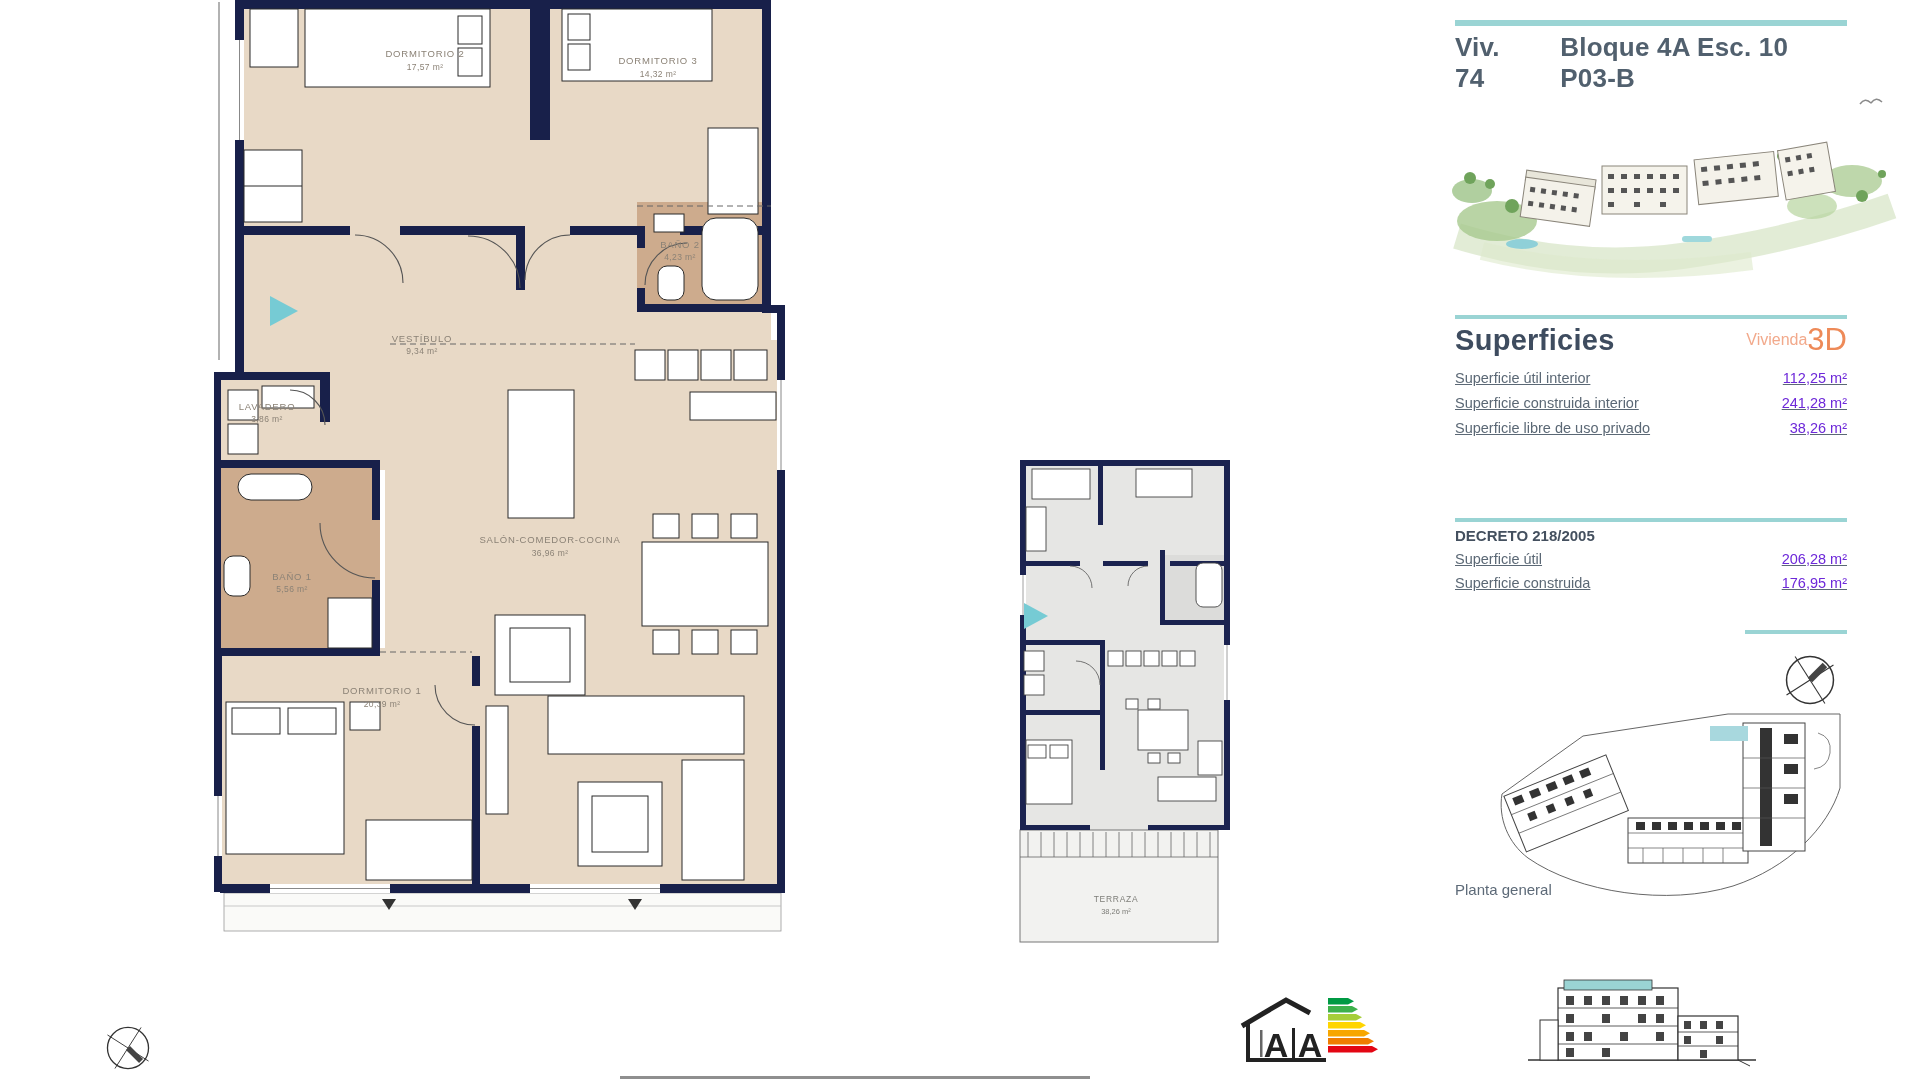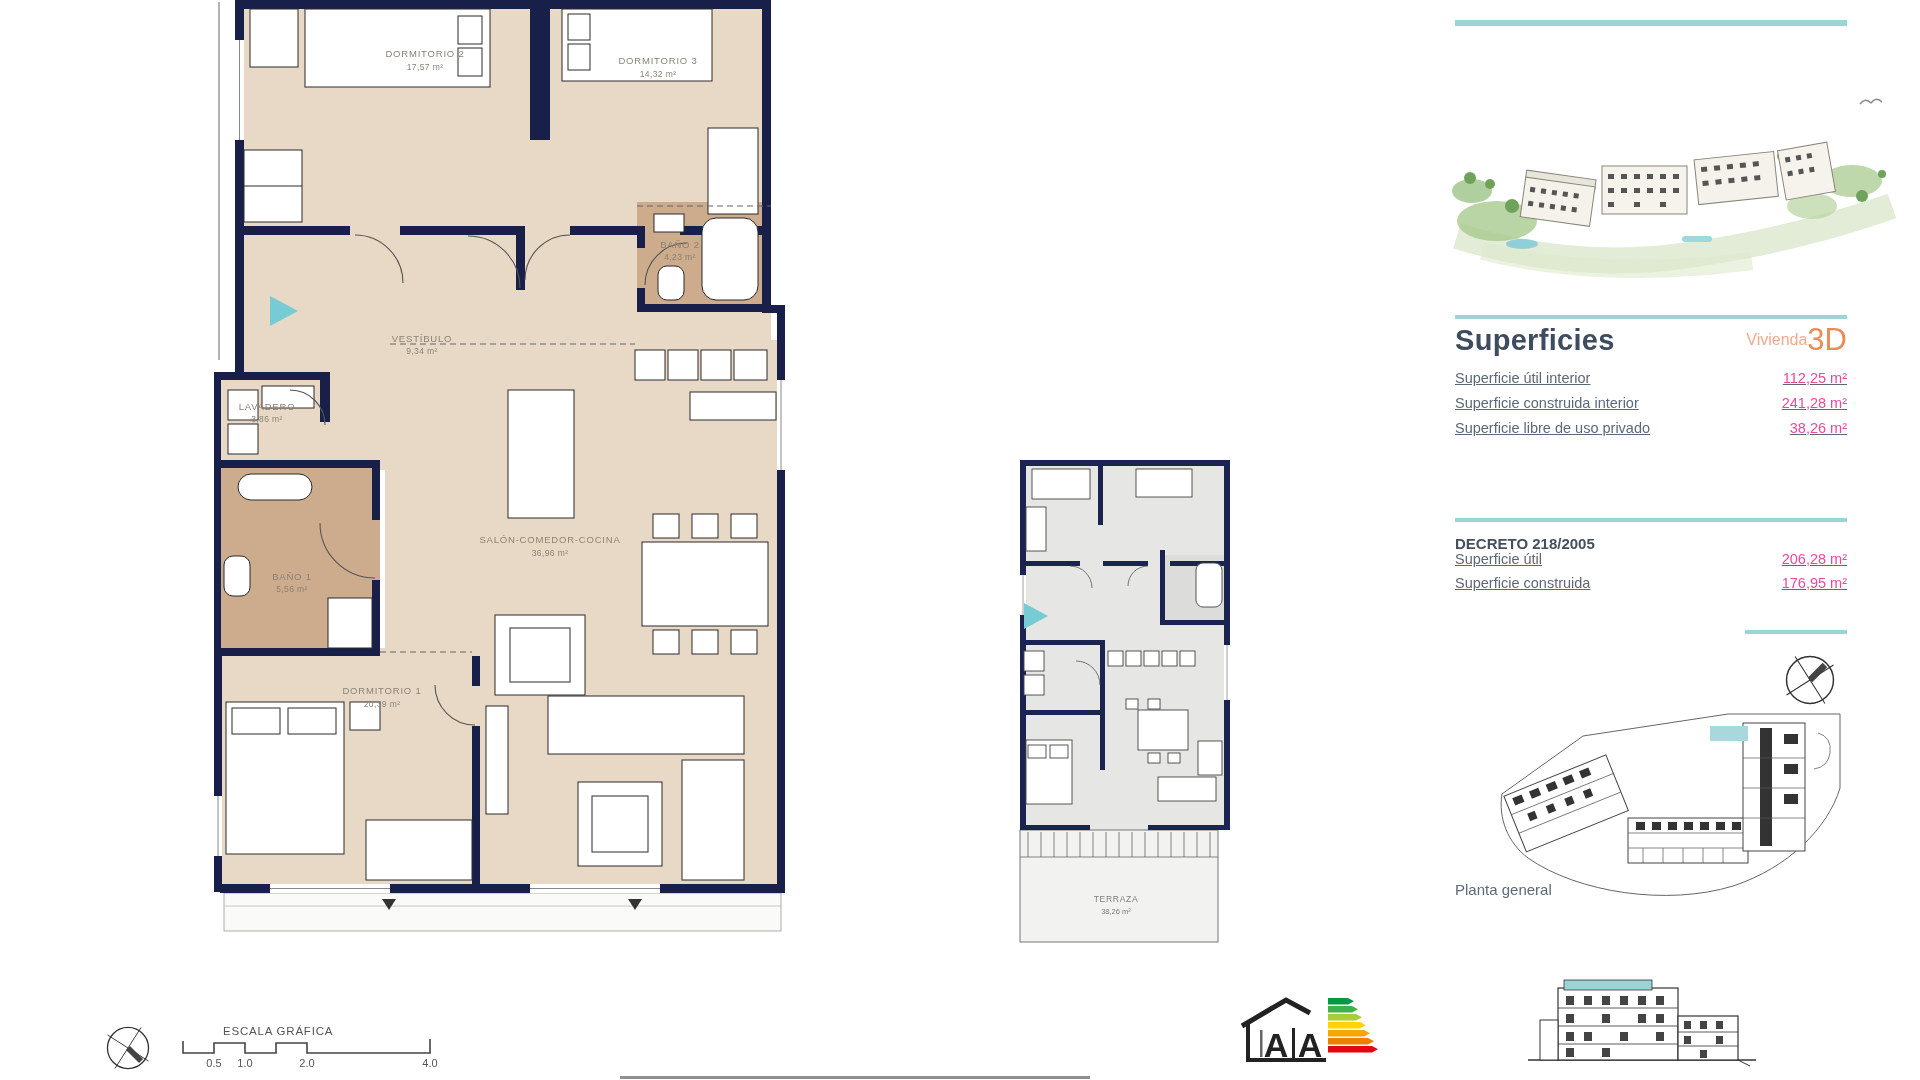--- a/index.html
+++ b/index.html
@@ -12,22 +12,22 @@
   .tealbar{position:absolute;left:0;width:100%;height:5px;background:#9ad4d4;}
   #title{position:absolute;top:32px;left:0;width:100%;display:flex;gap:30px;
          font-size:26px;font-weight:bold;color:#51606e;letter-spacing:.2px;}
   #suphead{position:absolute;top:322px;left:0;width:100%;display:flex;align-items:center;}
   #suphead .h{font-size:29px;font-weight:bold;color:#3e4c5f;letter-spacing:.3px;}
   #suphead .sp{flex:1;}
   #suphead .viv{font-size:16px;color:#f2a98b;}
   #suphead .td{font-size:31px;color:#ee8a58;}
   .srow{position:absolute;left:0;width:100%;display:flex;justify-content:space-between;
         font-size:14.5px;color:#5b6875;text-decoration:underline;}
-  .srow .v{color:#ec4899;}
-  .dechead{position:absolute;left:0;font-size:15px;font-weight:bold;color:#44505f;margin-top:8px;}
+  .srow .v{color:#6d28d9;}
+  .dechead{position:absolute;left:0;font-size:15px;font-weight:bold;color:#44505f;}
   .caption{position:absolute;left:0;font-size:15px;color:#5d6a78;}
   
   .rl{font-size:9.5px;fill:#8b8276;text-anchor:middle;letter-spacing:.8px;}
   .ra{font-size:8.5px;fill:#8b8276;text-anchor:middle;letter-spacing:.4px;}
   .ml{font-size:8.5px;fill:#7d7d78;text-anchor:middle;letter-spacing:.7px;}
   .ma{font-size:7.5px;fill:#7d7d78;text-anchor:middle;}
   .sclab{position:absolute;font-size:11px;color:#555;transform:translateX(-50%);}
   .sctitle{position:absolute;font-size:11.5px;color:#555;letter-spacing:.8px;}
 </style>
 </head>
@@ -275,20 +275,24 @@
       <path d="M140 111 A20 20 0 0 0 120 131"></path>
       <path d="M92 230 A24 24 0 0 0 68 206"></path>
     </g>
     <polygon points="16,148 40,161 16,174" fill="#76cbd4"></polygon>
     <text class="ml" x="108" y="447">TERRAZA</text>
     <text class="ma" x="108" y="459">38,26 m²</text>
   </svg>
 
   <div id="panel">
     <div class="tealbar" style="top:20px;height:6px"></div>
+    <div id="title">
+      <span>Viv. 74</span>
+      <span>Bloque 4A Esc. 10 P03-B</span>
+    </div>
 
     <div class="tealbar" style="top:315px;height:4px"></div>
     <div id="suphead">
       <span class="h">Superficies</span>
       <span class="sp"></span>
       <span class="viv">Vivienda</span>
       <span class="td">3D</span>
     </div>
     <div class="srow" style="top:370px">
       <span>Superficie útil interior</span>
@@ -519,26 +523,16 @@
     </g>
   </svg>
 
   <svg class="abs" style="left:100px;top:1020px;width:56px;height:56px" viewBox="0 0 60 60">
     <circle cx="30" cy="30" r="22" fill="none" stroke="#333" stroke-width="1.4"></circle>
     <line x1="8" y1="16" x2="52" y2="44" stroke="#333" stroke-width="1"></line>
     <line x1="16" y1="52" x2="44" y2="8" stroke="#333" stroke-width="1"></line>
     <line x1="30" y1="30" x2="44" y2="44" stroke="#444" stroke-width="6"></line>
   </svg>
 
-  <div class="abs" style="left:175px;top:1025px;width:290px;height:55px">
-    <div class="sctitle" style="left:48px;top:0">ESCALA GRÁFICA</div>
-    <svg style="position:absolute;left:0;top:14px;width:290px;height:22px" viewBox="0 0 290 22">
-      <path d="M8 2 V14 H39 V4 H70 V14 H101 V4 H132 V14 H255 V0" fill="none" stroke="#444" stroke-width="1.6"></path>
-    </svg>
-    <div class="sclab" style="left:39px;top:32px">0.5</div>
-    <div class="sclab" style="left:70px;top:32px">1.0</div>
-    <div class="sclab" style="left:132px;top:32px">2.0</div>
-    <div class="sclab" style="left:255px;top:32px">4.0</div>
-  </div>
 
   <div class="abs" style="left:620px;top:1076px;width:470px;height:3px;background:#333;opacity:.55"></div>
 
 </div>
 
 </body></html>

